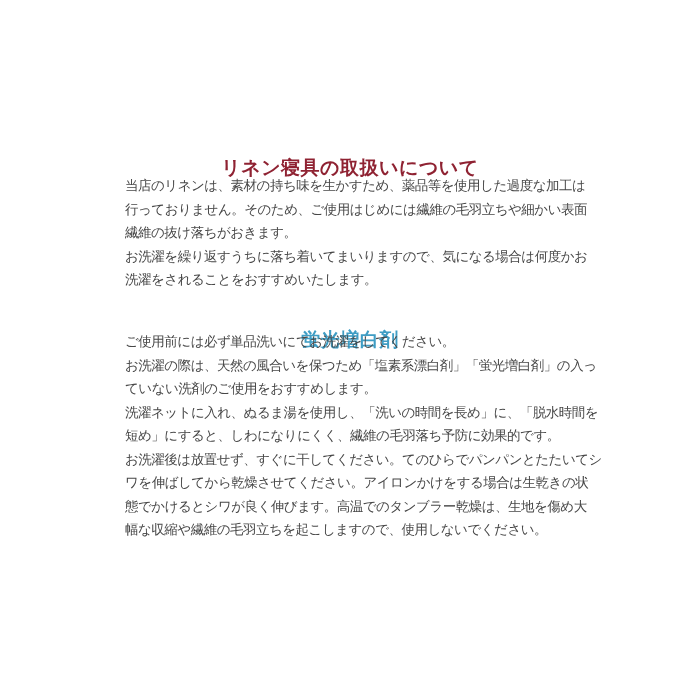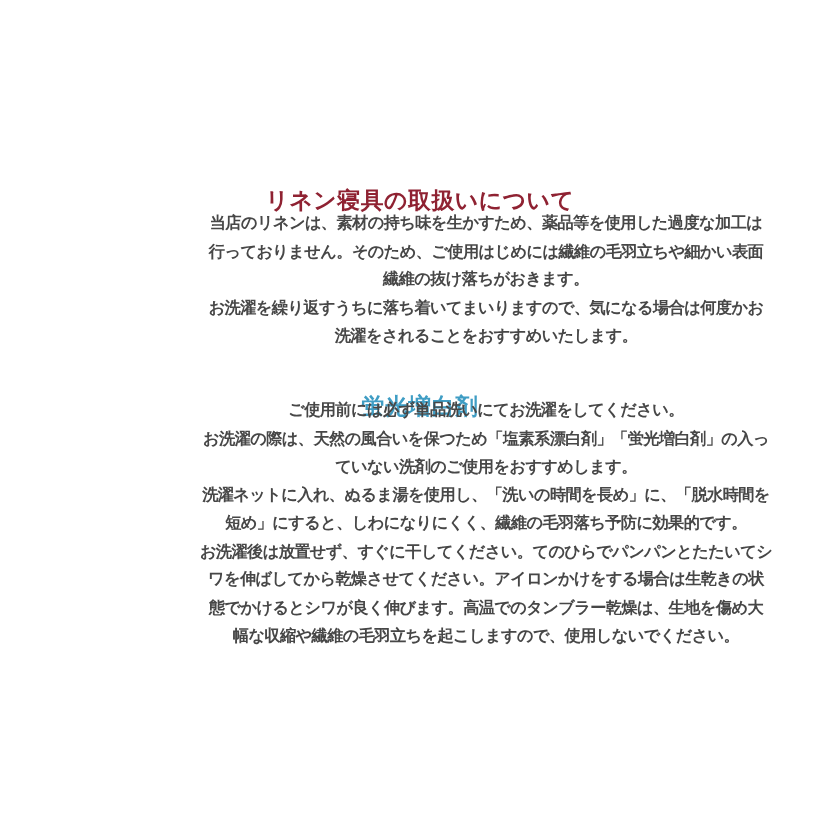--- a/index.html
+++ b/index.html
@@ -36,22 +36,21 @@
   }
   .body-text {
     position: absolute;
     left: 125px;
     width: 560px;
     font-size: 13.5px;
     line-height: 23.5px;
     letter-spacing: -0.5px;
     color: var(--c-body, #474747);
     white-space: pre-line;
-    text-align: center;
-    font-weight: bold;
+    text-align: left;
   }
   .body-care {
     top: 174px;
   }
   .body-washing {
     top: 330px;
   }
 </style>
 </head>
 <body>

